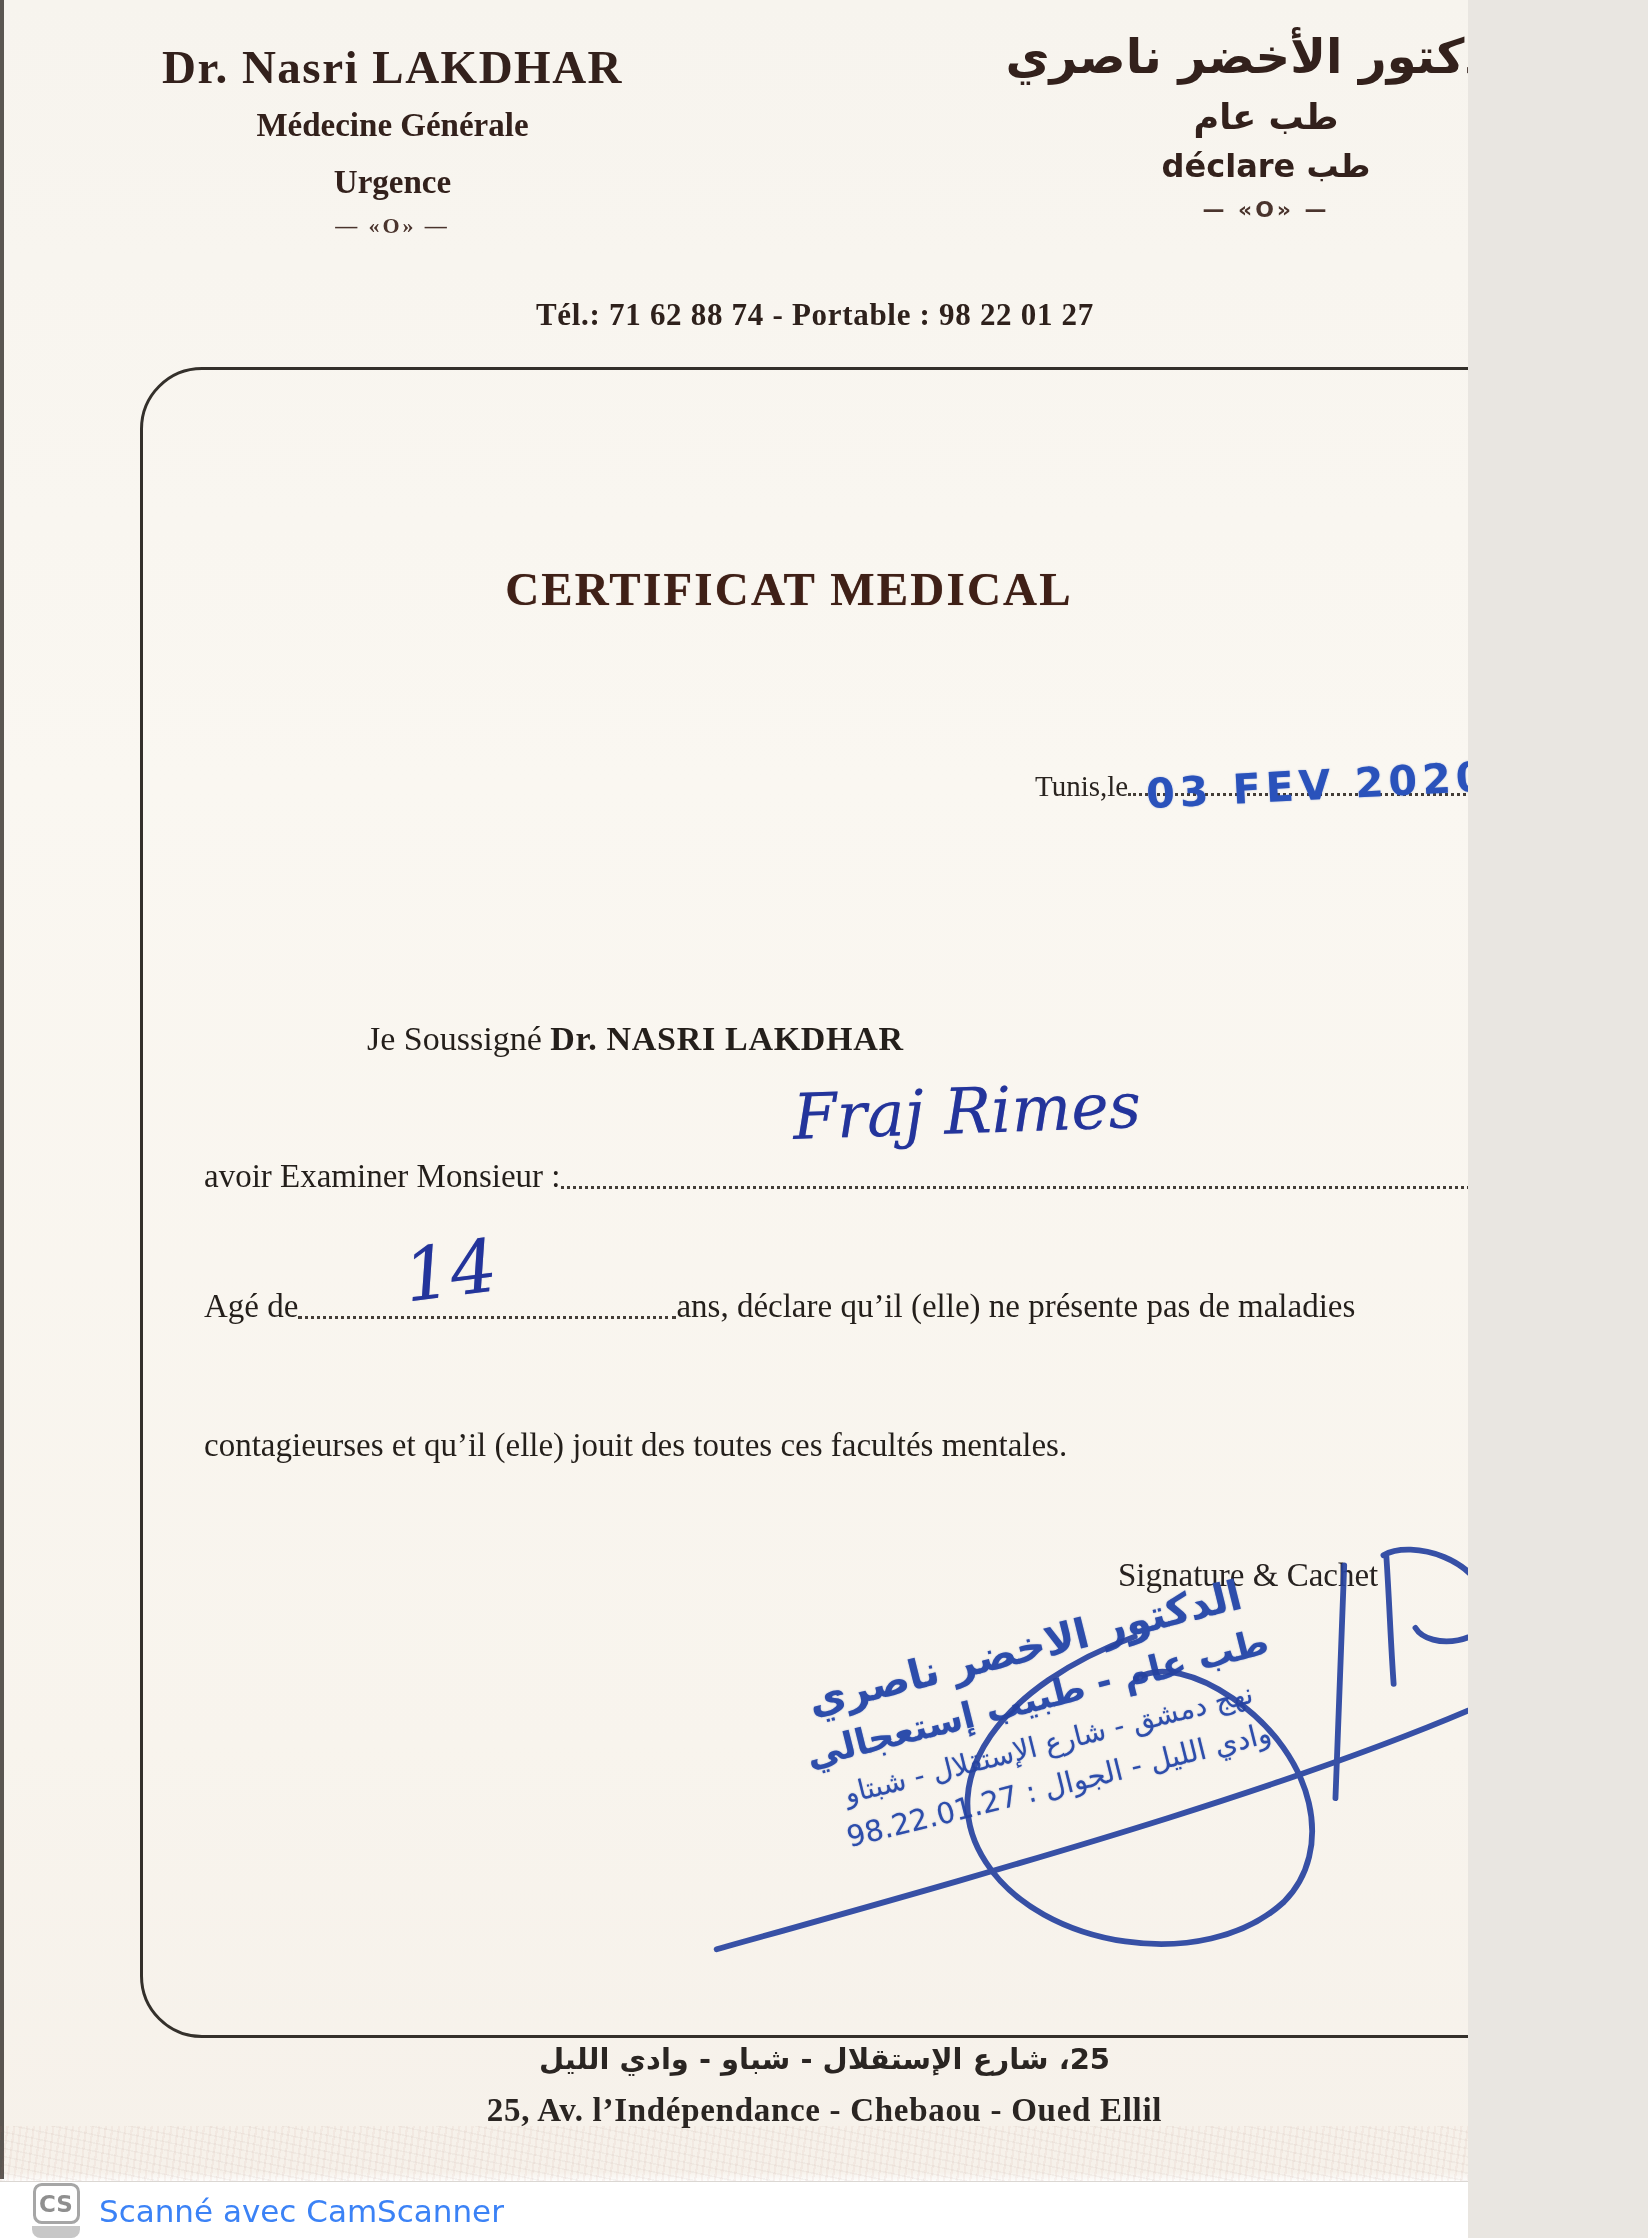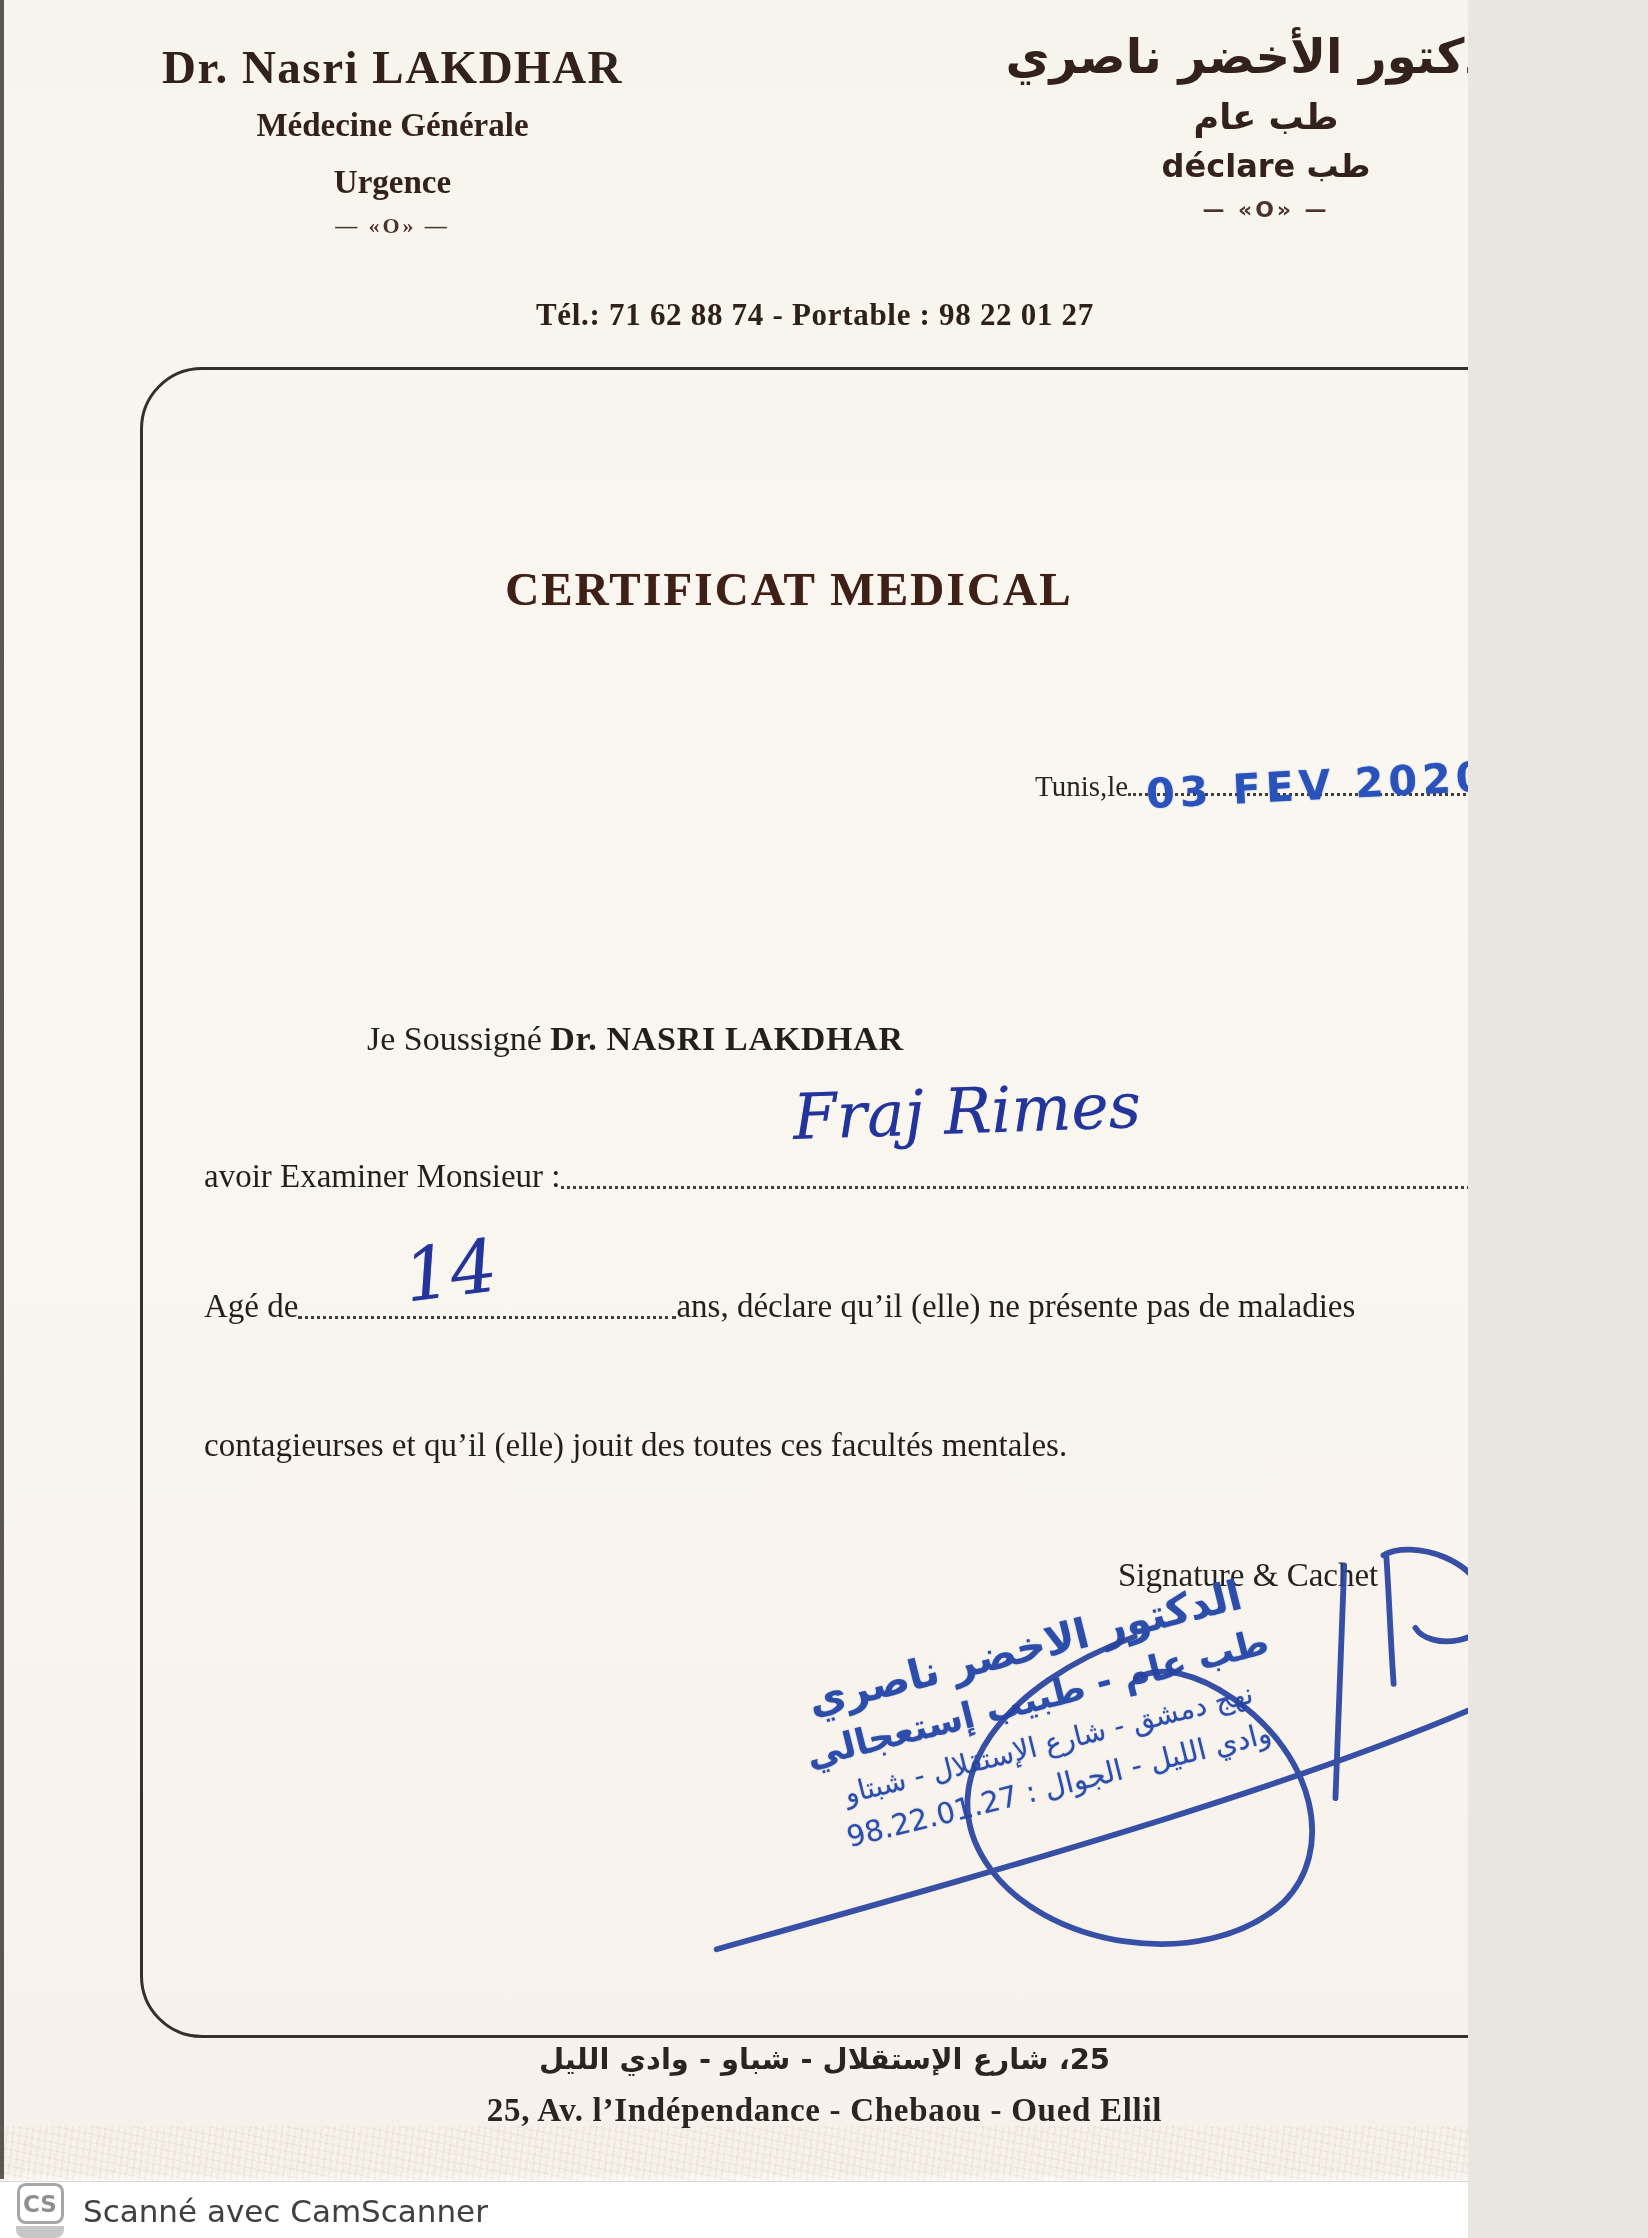--- a/index.html
+++ b/index.html
@@ -64,26 +64,26 @@
   .stamp .s4{font-size:29px;margin-top:8.7px;letter-spacing:0.7px;}
   .signature-svg{position:absolute;left:691px;top:1513px;}
   
   .addr-ar{position:absolute;left:0;top:2042px;width:1649px;text-align:center;
     font-family:"DejaVu Sans", sans-serif;font-size:29px;font-weight:bold;color:#2a2522;}
   .addr-fr{position:absolute;left:0;top:2092px;width:1649px;text-align:center;
     font-size:33px;font-weight:bold;color:#2a2522;letter-spacing:0.7px;}
   
   .cs-bar{position:absolute;left:0;top:2181px;width:100%;height:57px;background:#ffffff;
     border-top:1.5px solid #dbd7d3;display:flex;align-items:center;}
-  .cs-badge{margin-left:16px;display:flex;flex-direction:column;align-items:center;}
+  .cs-badge{margin-left:32px;display:flex;flex-direction:column;align-items:center;}
   .cs-box{width:41px;height:35px;border:3.6px solid #a6a6a6;border-radius:8.7px;
     display:flex;align-items:center;justify-content:center;
     font-family:"DejaVu Sans", sans-serif;font-weight:bold;font-size:23px;color:#8f8f8f;}
   .cs-base{width:48px;height:11.6px;background:#c7c7c7;border-radius:0 0 8.7px 8.7px;margin-top:2.2px;}
-  .cs-text{margin-left:19px;font-family:"DejaVu Sans", sans-serif;font-size:31px;color:#404040;}
+  .cs-text{margin-left:19px;font-family:"DejaVu Sans", sans-serif;font-size:31px;color:#3b82f6;}
 </style>
 </head>
 <body>
 
 <div class="page">
   <div class="edge-left"></div>
   <div class="noise-band"></div>
 
   <div class="hdr-left">
     <div class="name">Dr. Nasri LAKDHAR</div>

